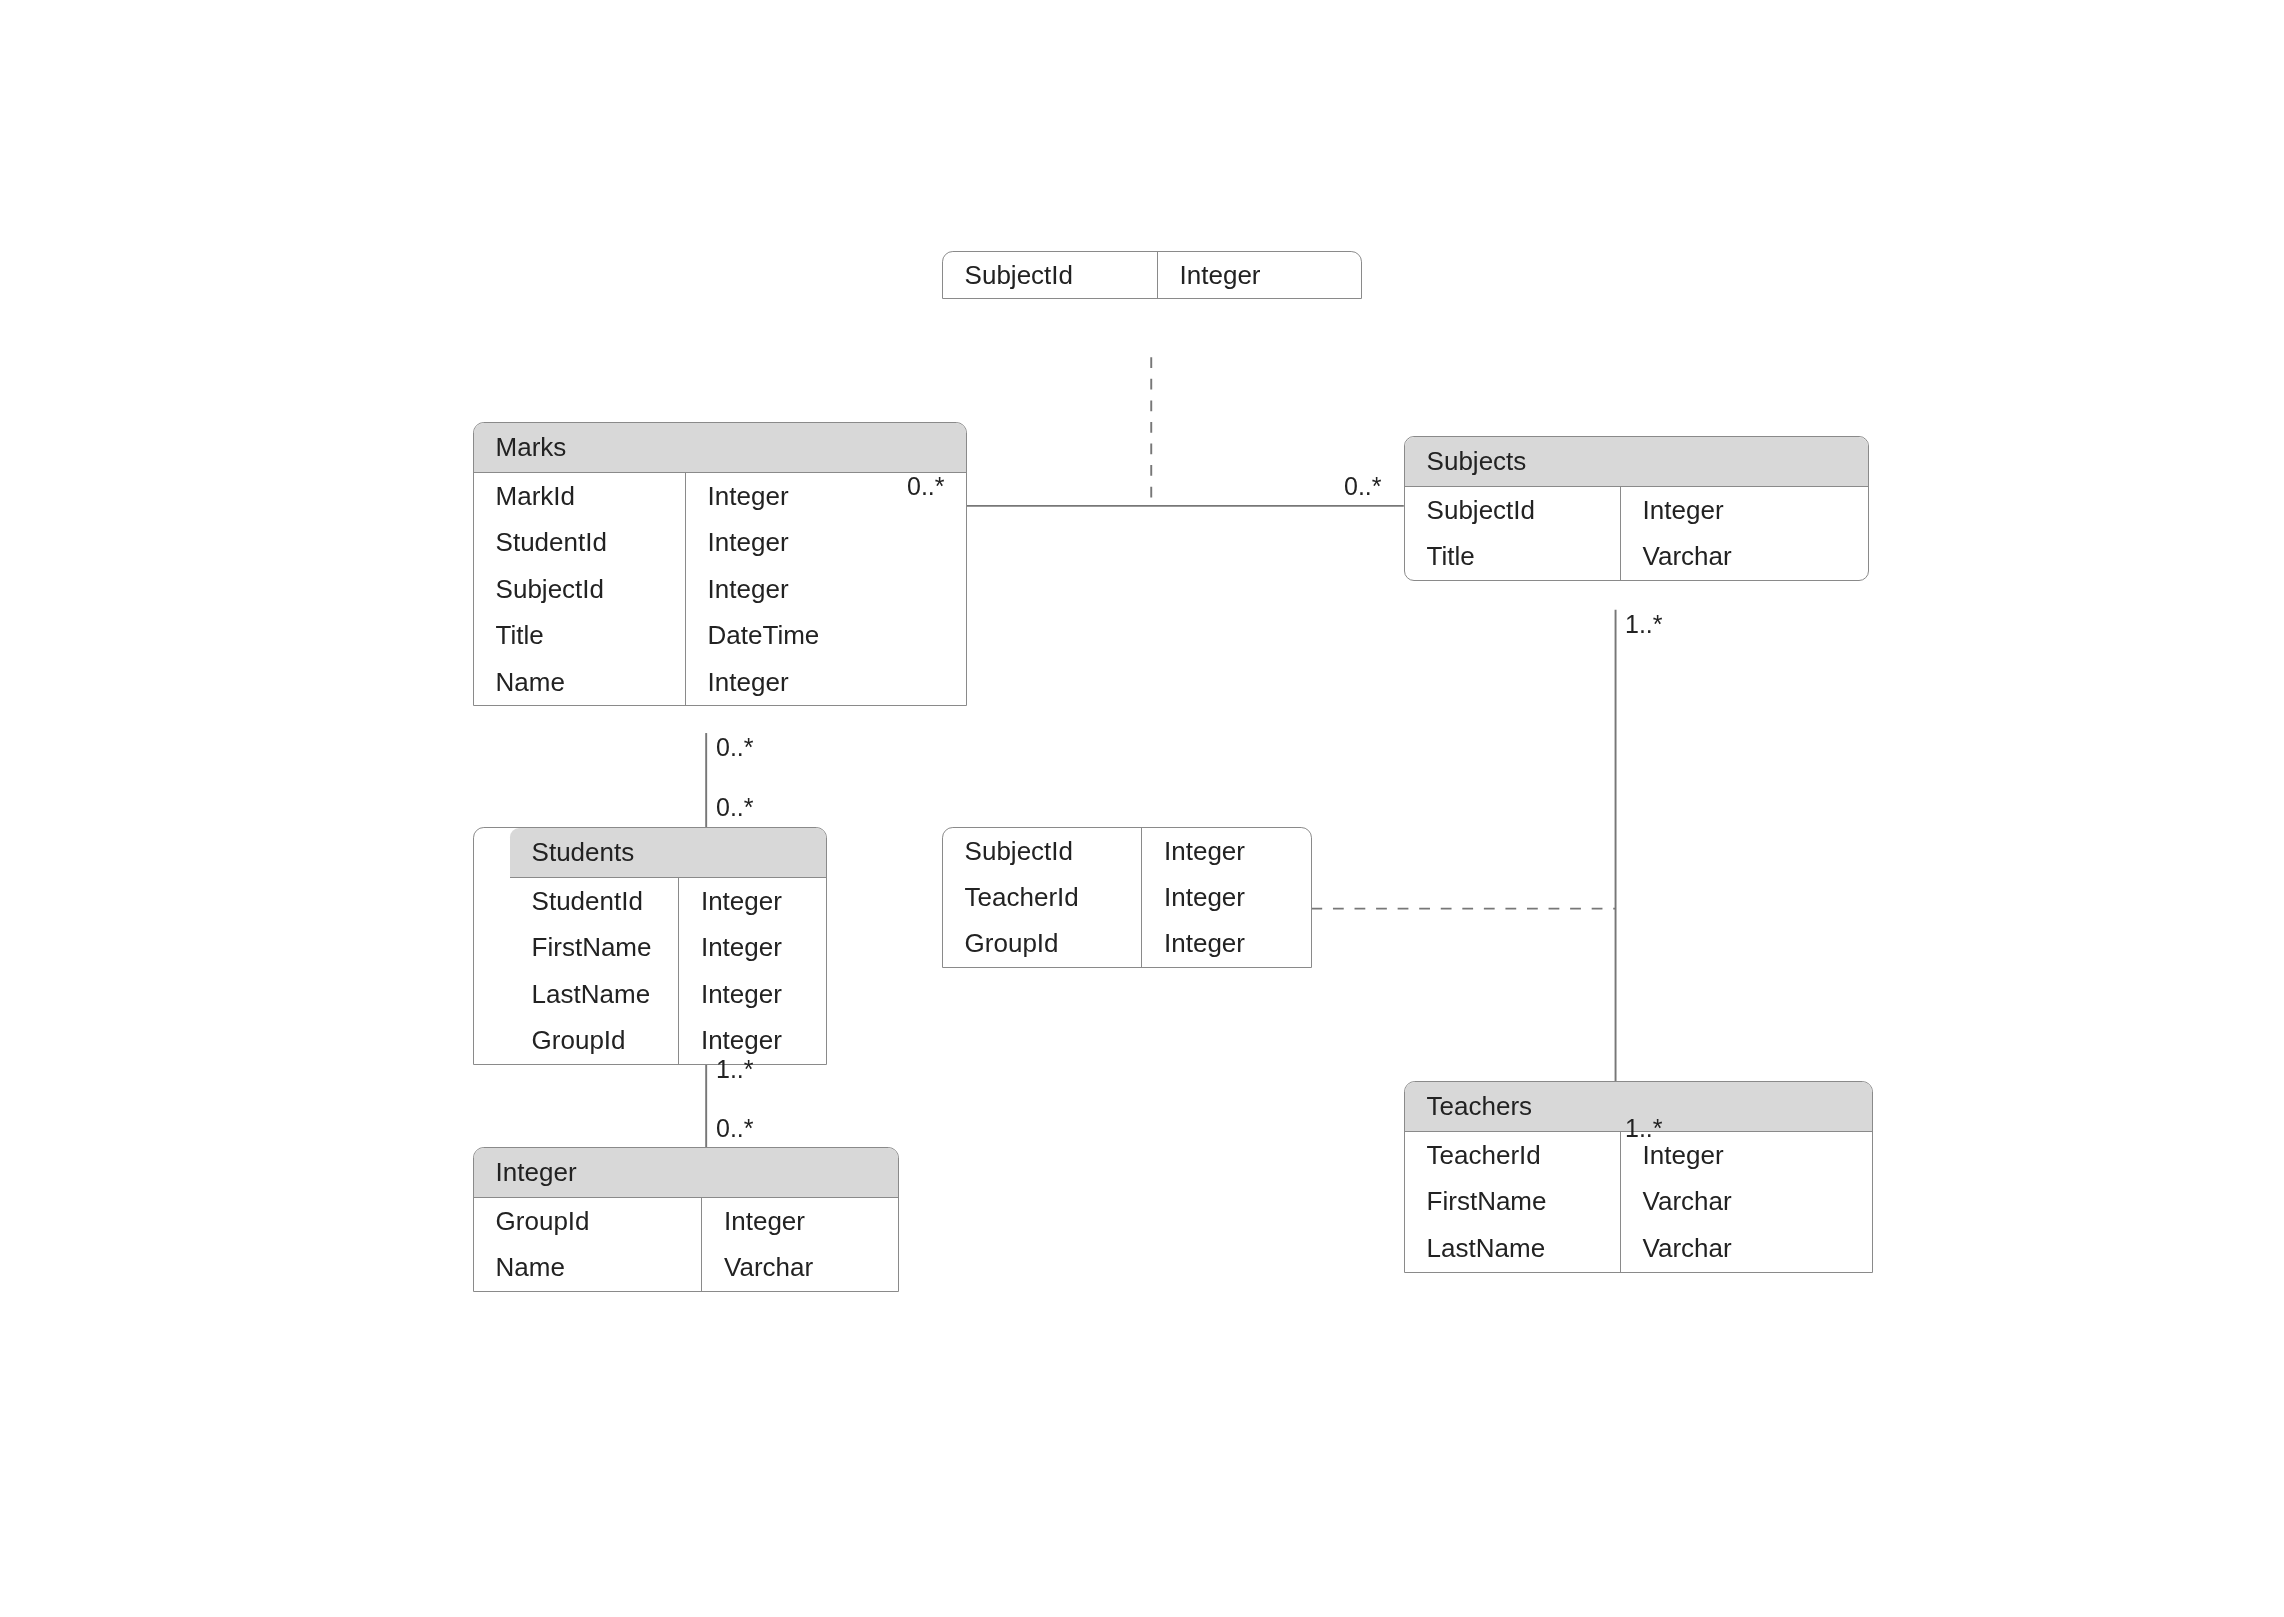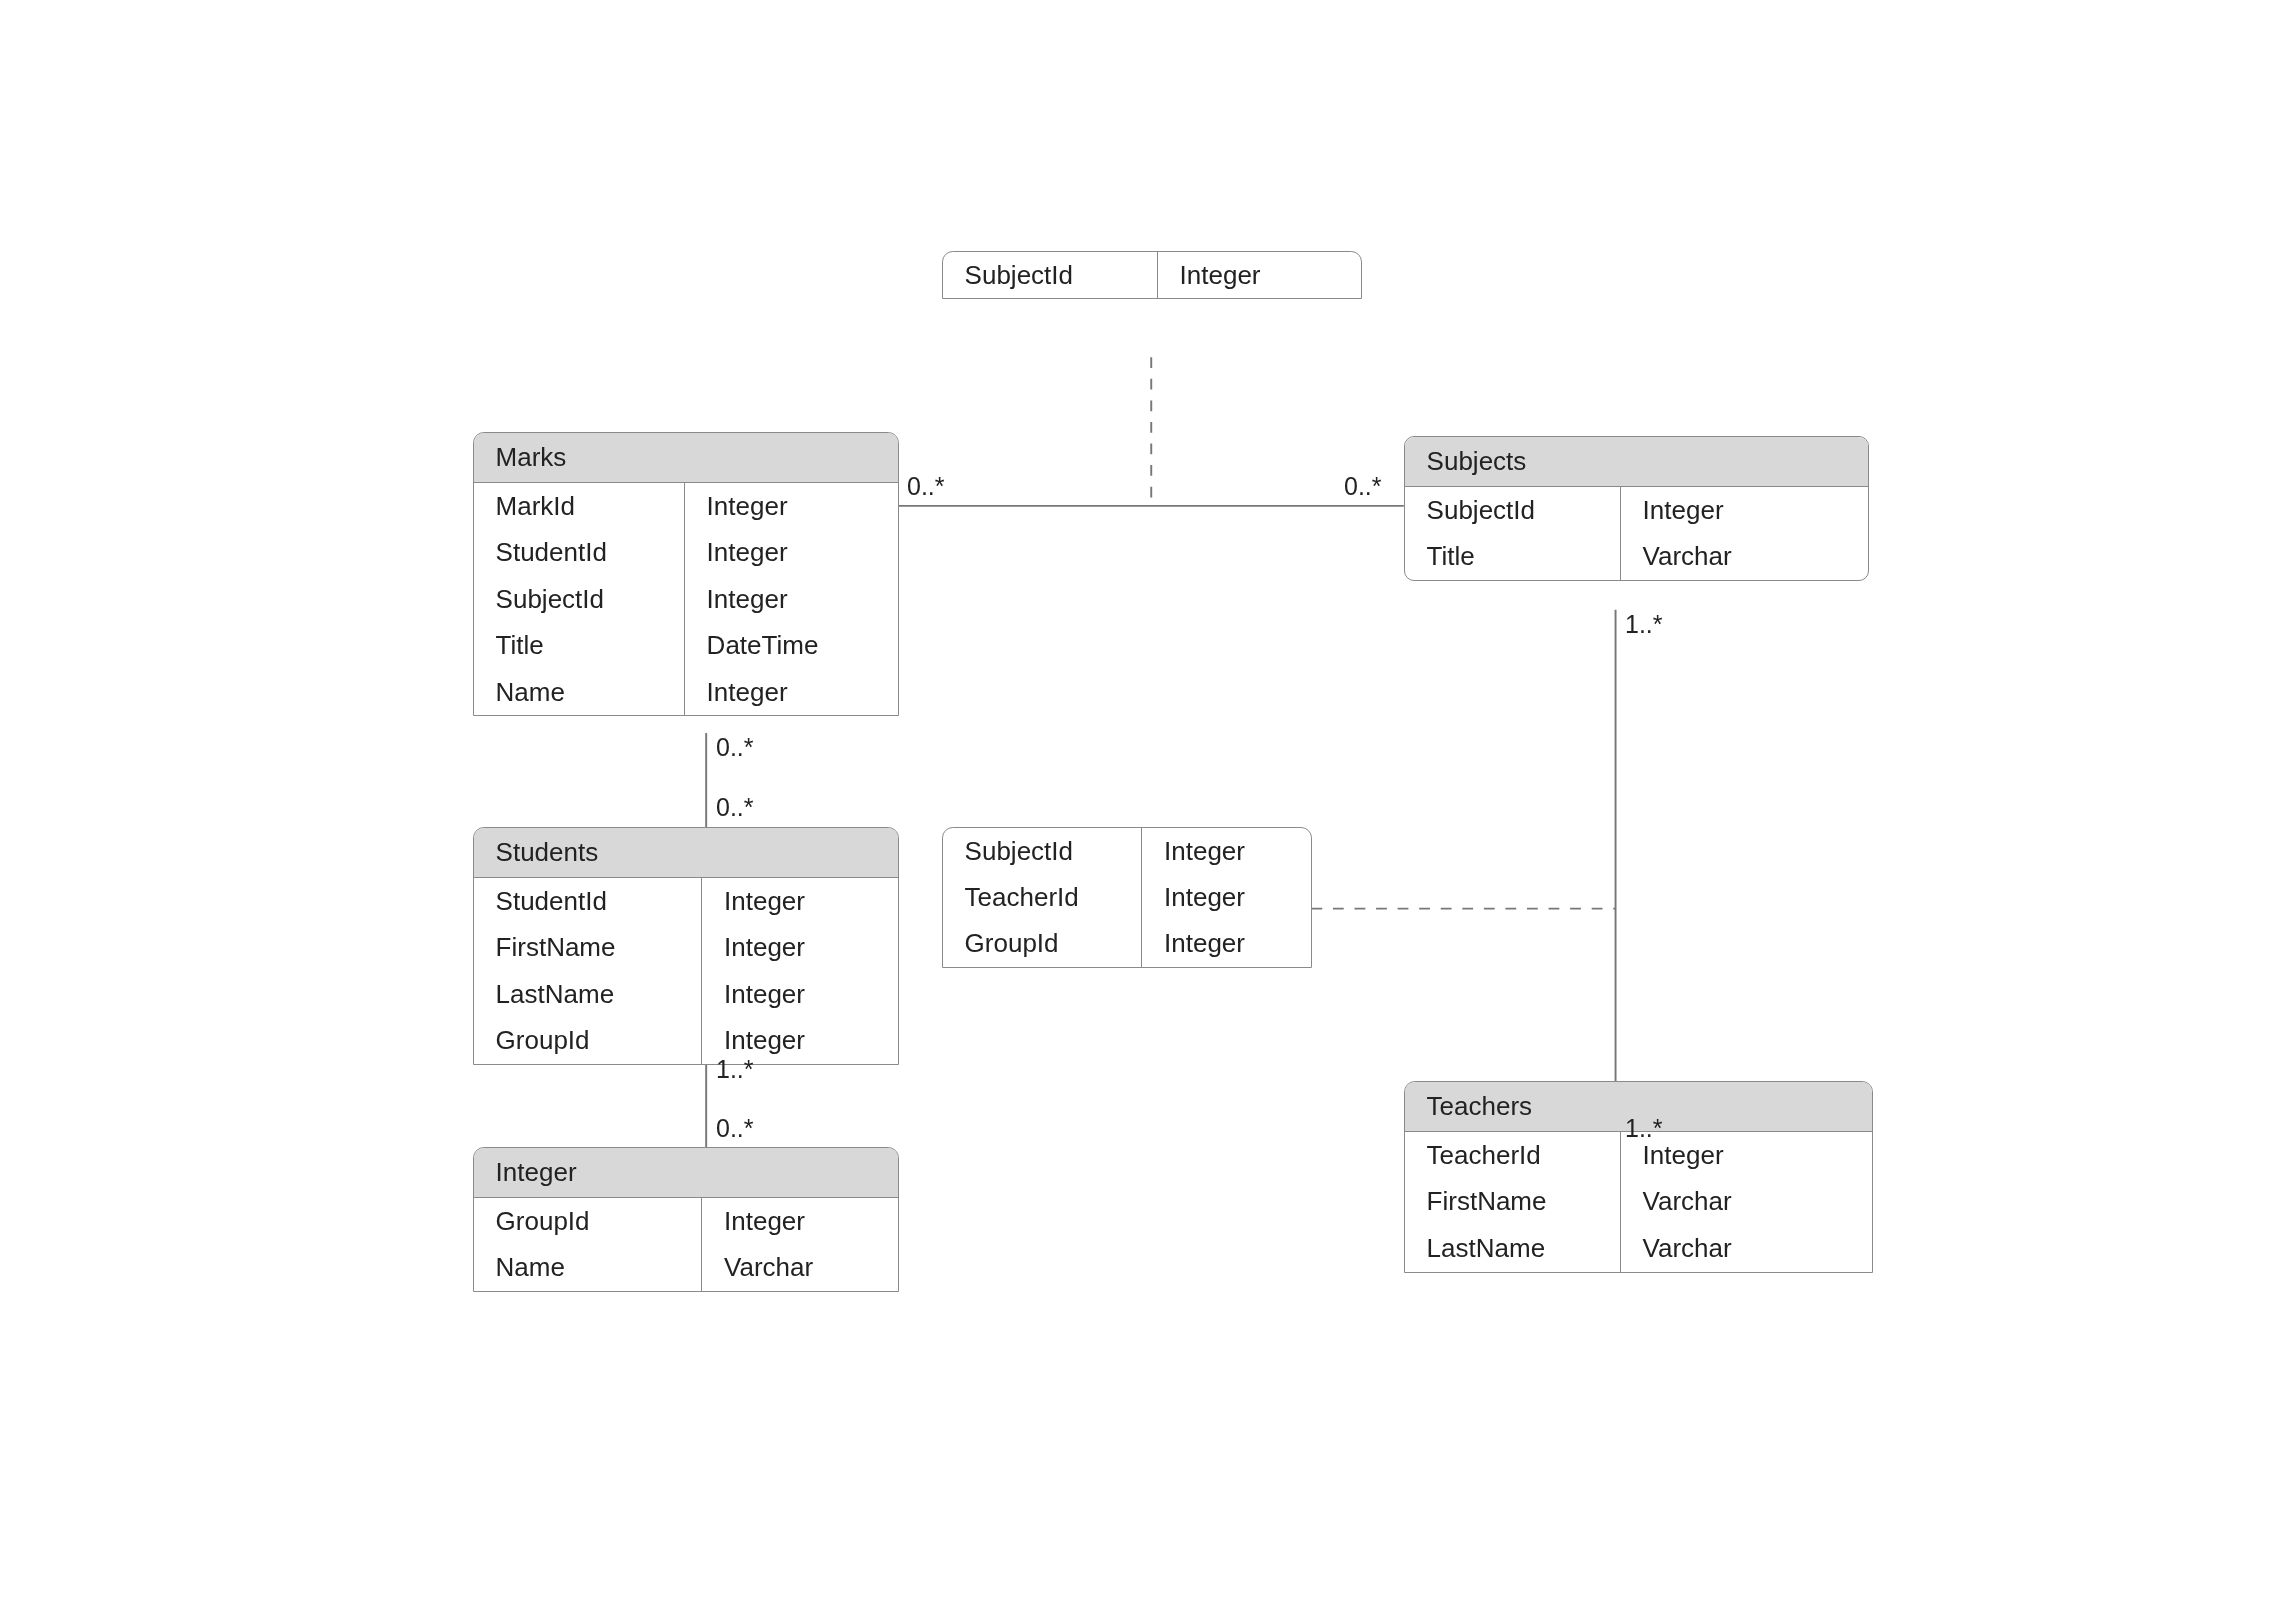--- a/index.html
+++ b/index.html
@@ -78,21 +78,21 @@
 
   <div class="entity" style="left:942px; top:251px; width:420px;">
     <div class="rows">
       <div class="row">
         <div class="c name" style="width:216px">SubjectId</div>
         <div class="c type" style="width:204px">Integer</div>
       </div>
     </div>
   </div>
 
-  <div class="entity" style="left:473px; top:432px; width:426px;">
+  <div class="entity" style="left:473px; top:422px; width:494px;">
     <div class="title">Marks</div>
     <div class="rows">
       <div class="row">
           <div class="c name" style="width:212px">MarkId</div>
           <div class="c type" style="width:214px">Integer</div>
         </div>
       <div class="row">
           <div class="c name" style="width:212px">StudentId</div>
           <div class="c type" style="width:214px">Integer</div>
         </div>
@@ -118,21 +118,21 @@
           <div class="c name" style="width:216px">SubjectId</div>
           <div class="c type" style="width:204px">Integer</div>
         </div>
       <div class="row">
           <div class="c name" style="width:216px">Title</div>
           <div class="c type" style="width:204px">Varchar</div>
         </div>
     </div>
   </div>
 
-  <div class="entity" style="left:473px; top:827px; width:426px;">
+  <div class="entity" style="left:473px; top:827px; width:354px;padding-left:36px;">
     <div class="title">Students</div>
     <div class="rows">
       <div class="row">
           <div class="c name" style="width:229px">StudentId</div>
           <div class="c type" style="width:196px">Integer</div>
         </div>
       <div class="row">
           <div class="c name" style="width:229px">FirstName</div>
           <div class="c type" style="width:196px">Integer</div>
         </div>

